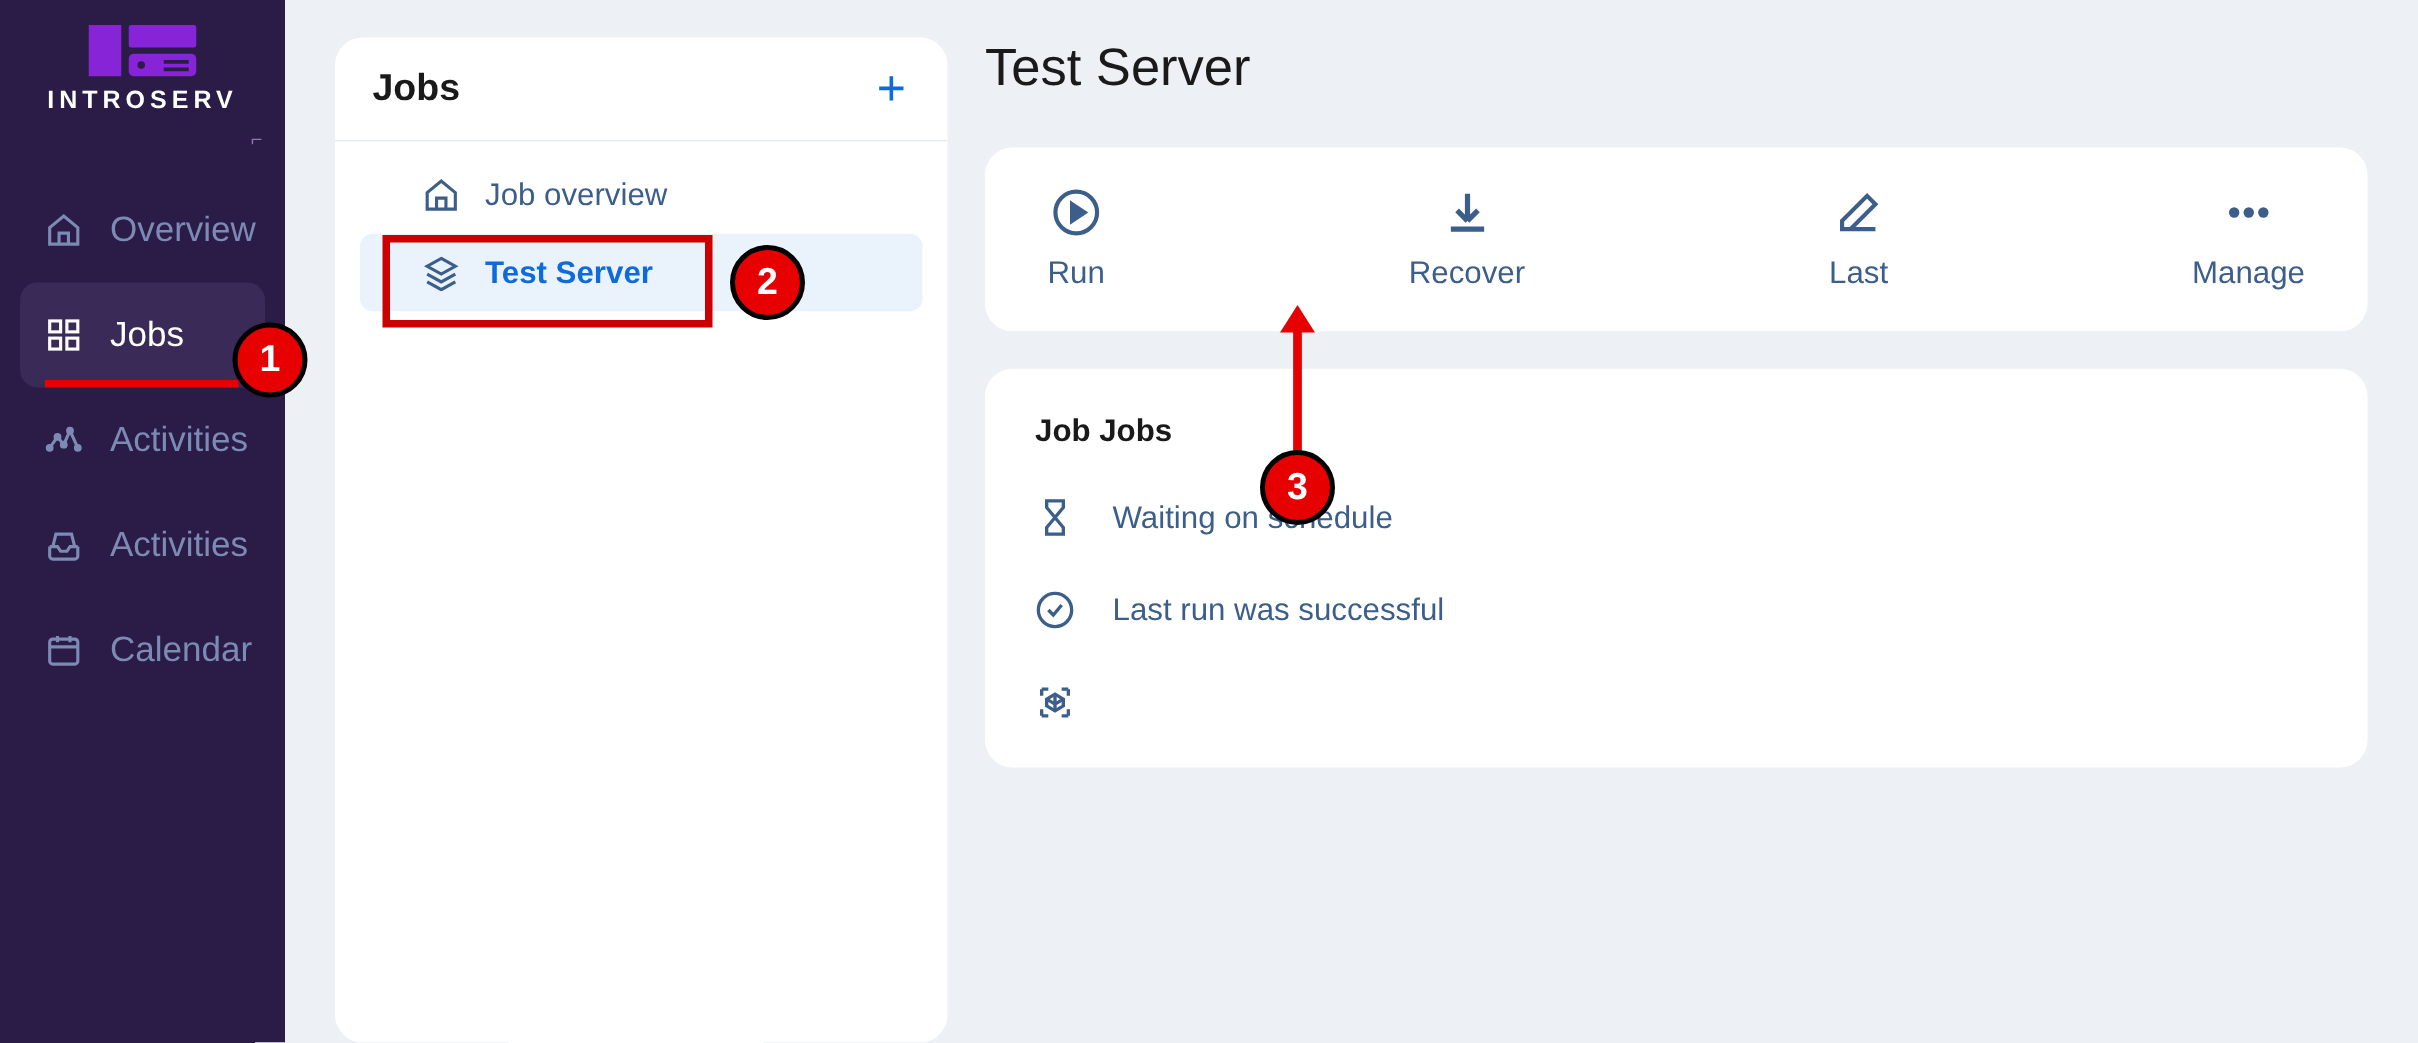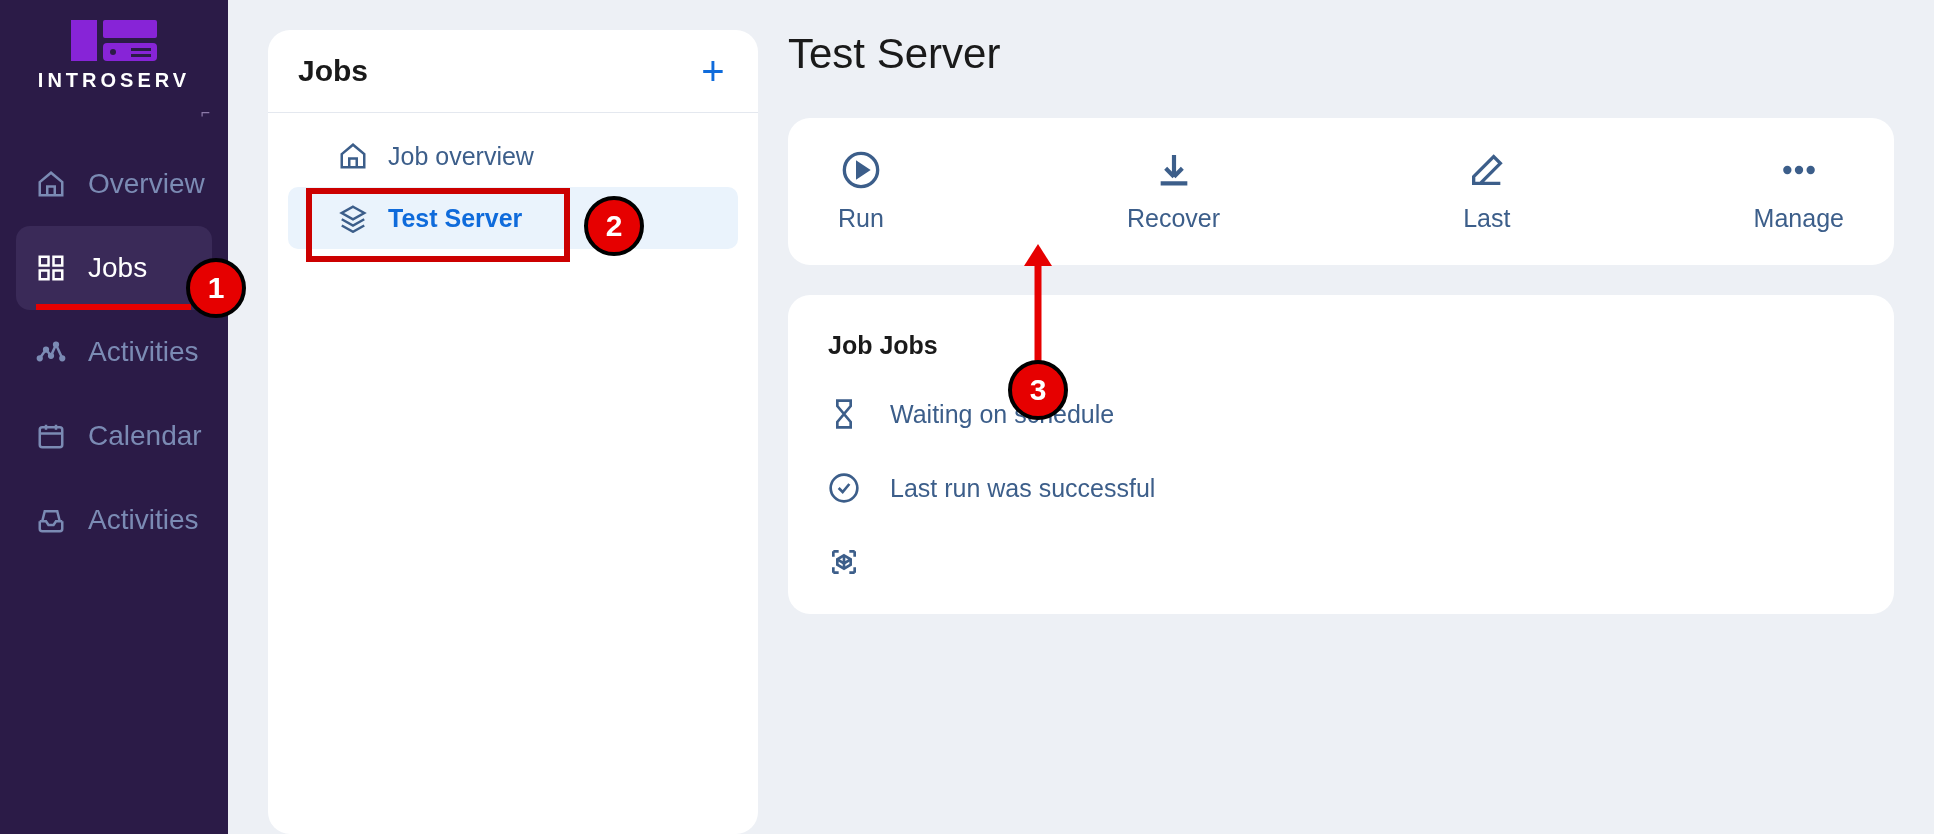--- a/index.html
+++ b/index.html
@@ -232,32 +232,32 @@
           <circle cx="3" cy="17" r="1.5" fill="currentColor"></circle>
           <circle cx="8" cy="10" r="1.5" fill="currentColor"></circle>
           <circle cx="12" cy="15" r="1.5" fill="currentColor"></circle>
           <circle cx="16" cy="6" r="1.5" fill="currentColor"></circle>
           <circle cx="21" cy="17" r="1.5" fill="currentColor"></circle>
         </svg>
       <span>Activities</span>
     </li>
     <li class="nav-item">
       <svg class="icon" viewBox="0 0 24 24" fill="none" stroke="currentColor" stroke-width="2">
-          <rect x="3" y="5" width="18" height="16" rx="2"></rect>
-          <path d="M3 10h18M8 3v4M16 3v4"></path>
-        </svg>
-      <span>Calendar</span>
-    </li>
-    <li class="nav-item">
-      <svg class="icon" viewBox="0 0 24 24" fill="none" stroke="currentColor" stroke-width="2">
           <path d="M3 13h5l2 3h4l2-3h5"></path>
           <path d="M3 13v6a2 2 0 0 0 2 2h14a2 2 0 0 0 2-2v-6"></path>
           <path d="M5 13 7 5h10l2 8"></path>
         </svg>
       <span>Activities</span>
+    </li>
+    <li class="nav-item">
+      <svg class="icon" viewBox="0 0 24 24" fill="none" stroke="currentColor" stroke-width="2">
+          <rect x="3" y="5" width="18" height="16" rx="2"></rect>
+          <path d="M3 10h18M8 3v4M16 3v4"></path>
+        </svg>
+      <span>Calendar</span>
     </li>
   </ul>
 
   <div class="callout" style="left:186px; top:258px;">1</div>
 </aside>
 
 <div class="content">
 
   <section class="jobs-panel" style="position:relative;">
     <div class="jobs-header">

